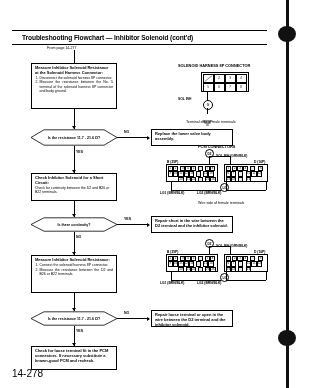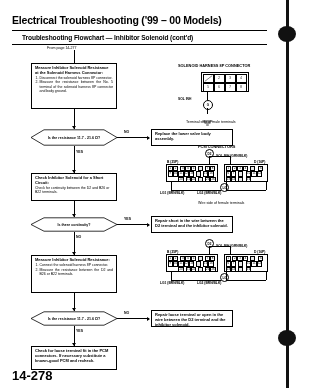--- a/index.html
+++ b/index.html
@@ -53,29 +53,28 @@
         font-size:2.9px;display:flex;align-items:center;justify-content:center;
         background:#fff;line-height:1;}
   .cell.blank{background:#e8e8e8;border-color:#000;}
   .thin{position:absolute;background:#000;}
 
   .circ{position:absolute;border:0.8px solid #000;border-radius:50%;background:#fff;
         font-size:3px;font-weight:bold;display:flex;align-items:center;justify-content:center;}
   .pinlbl{position:absolute;font-size:3.3px;font-weight:bold;white-space:nowrap;}
   .blocklbl{position:absolute;font-size:3.3px;font-weight:bold;white-space:nowrap;}
 
-  .pagenum{position:absolute;left:12px;top:368px;font-size:13px;font-weight:bold;}
+  .pagenum{position:absolute;left:12px;top:368px;font-size:10px;font-weight:normal;}
   .gnd{position:absolute;}
 </style>
 </head>
 <body>
 
 <div class="page">
 
-  <div class="hdr-title">Electrical Troubleshooting ('99 – 00 Models)</div>
   <div class="hdr-rule"></div>
   <div class="sub-title">Troubleshooting Flowchart — Inhibitor Solenoid (cont'd)</div>
   <div class="sub-rule"></div>
   <div class="frompage">From page 14-277</div>
 
   <div class="edge-bar"></div>
   <div class="tab-blob"></div>
   <div class="tab-blob2"></div>
 
   <div class="vline" style="left:74px;top:50px;height:13px;"></div>

